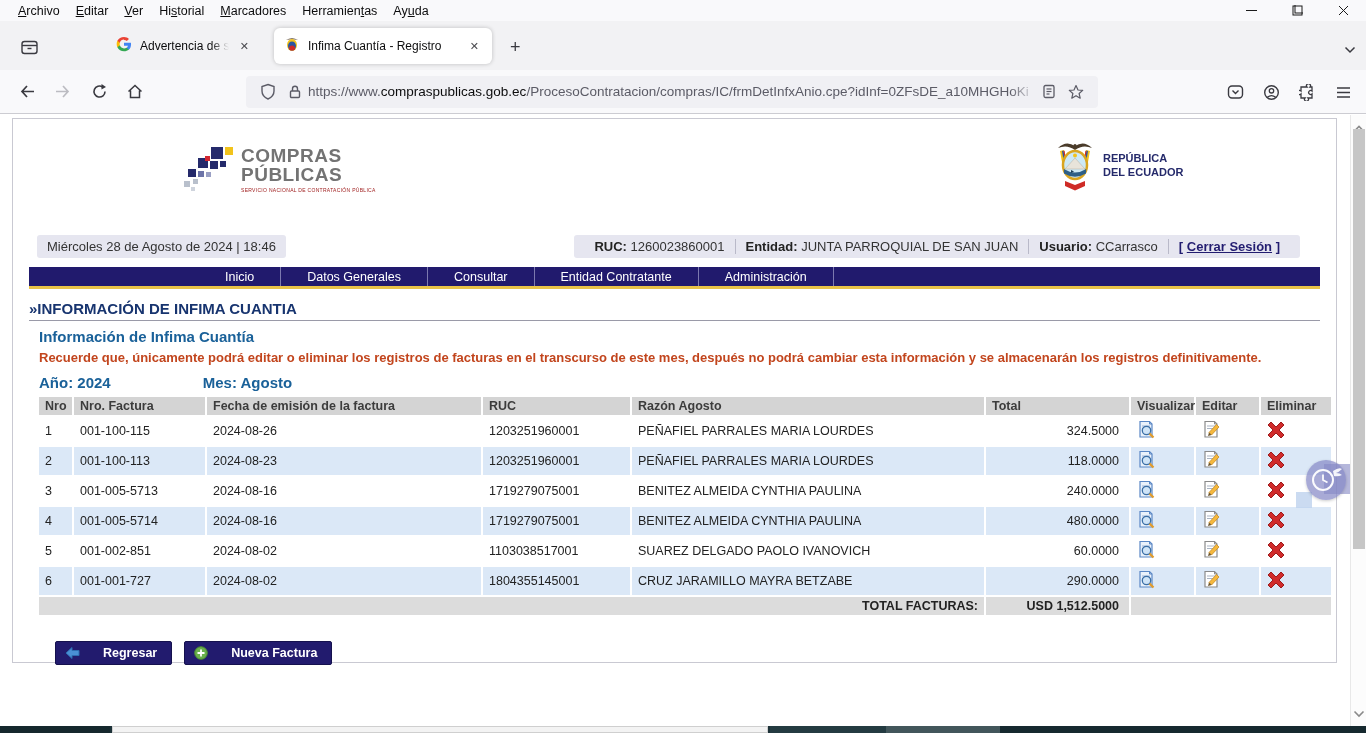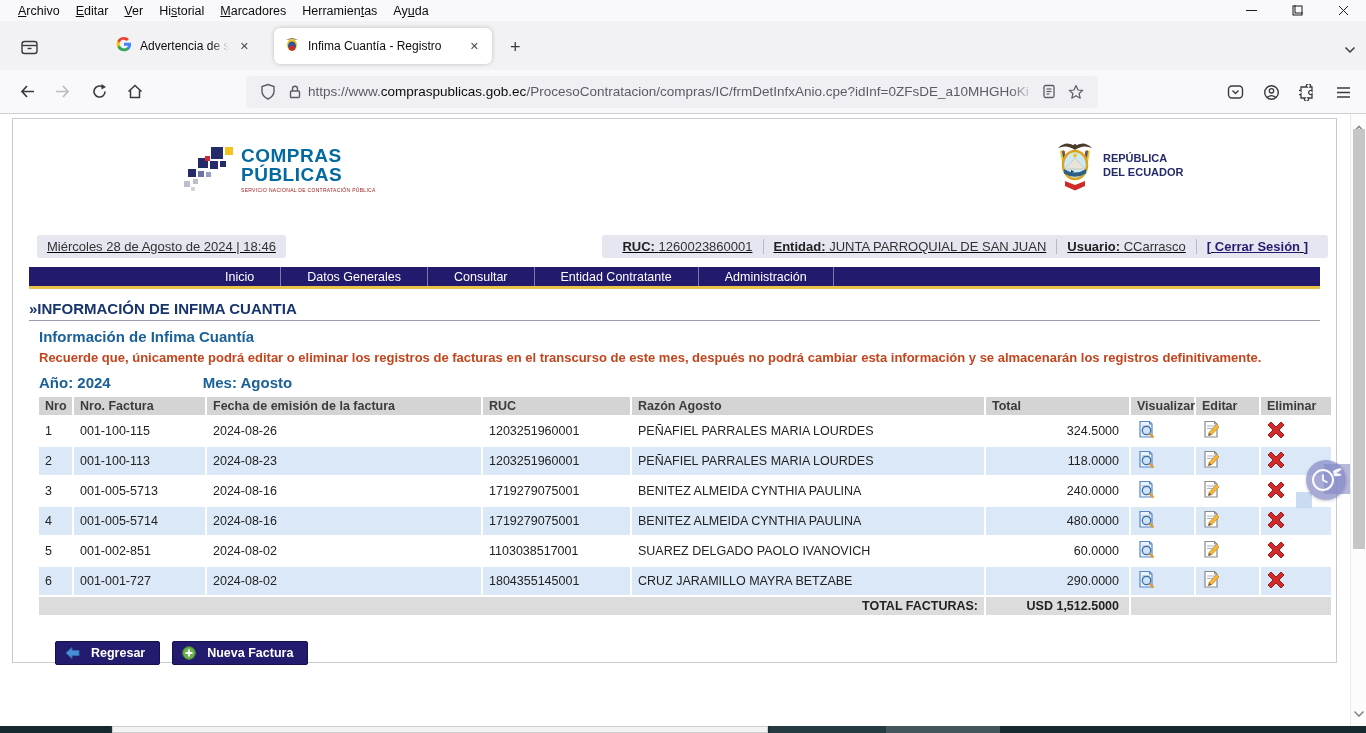--- a/index.html
+++ b/index.html
@@ -41,28 +41,28 @@
     background:linear-gradient(to right, rgba(240,240,244,0), #f0f0f4); }
   .tb-right { position:absolute; right:8px; top:7px; display:flex; }
 
   
   .viewport { position:absolute; top:115px; left:0; right:0; bottom:7px; background:#fff; }
   .page { position:absolute; left:12px; top:3px; width:1325px; height:545px;
     background:#fff; border:1px solid #c9c9d2; }
 
   .logos-row { position:relative; height:80px; margin-top:26px; }
   .logo-cp { position:absolute; left:168px; top:0; display:flex; align-items:center; gap:6px; }
-  .logo-cp-text .l1, .logo-cp-text .l2 { font-size:19px; font-weight:bold; color:#0369a1; letter-spacing:.5px; line-height:1; }
+  .logo-cp-text .l1, .logo-cp-text .l2 { font-size:19px; font-weight:bold; color:#737373; letter-spacing:.5px; line-height:1; }
   .logo-cp-text .tagline { font-size:5px; color:#a02020; margin-top:3px; letter-spacing:.3px; }
   .page-title { position:absolute; left:0; right:0; top:10px; text-align:center;
     font-size:26px; font-weight:bold; color:#1e2c7a; }
   .crest-wrap { position:absolute; left:1040px; top:-6px; display:flex; align-items:center; gap:6px; }
   .rep-text { font-size:11px; font-weight:bold; color:#252a6b; line-height:1.25; }
 
-  .infobar { display:flex; justify-content:space-between; align-items:center; margin:10px 8px 0 24px;text-decoration:underline; }
+  .infobar { display:flex; justify-content:space-between; align-items:center; margin:10px 36px 0 24px; }
   .pill { background:#e6e6f0; border-radius:3px; padding:4px 10px; font-size:13px; color:#333; }
   .ruc-pill { display:flex; align-items:center; }
   .ruc-seg { padding:0 10px; border-left:1px solid #b9b9c9; }
   .ruc-seg:first-child { border-left:none; }
   .ruc-seg b { color:#222; }
   .logout-link { color:#221c70; font-weight:bold; text-decoration:underline; cursor:pointer; }
   .bracket { font-weight:bold; color:#221c70; }
 
   .mainnav { height:22px; background:#211a6d; border-bottom:3px solid #e9c348; margin:9px 16px 0; display:flex; align-items:stretch; padding-left:170px; }
   .nav-item { color:#fff; font-size:12.5px; display:flex; align-items:center; padding:0 26px; border-right:1px solid rgba(200,200,230,.55); cursor:pointer; }
@@ -79,21 +79,21 @@
   table.facturas { border-collapse:separate; border-spacing:2px; table-layout:fixed; width:1280px; margin:4px 0 0 8px; font-size:12.5px; color:#222; }
   table.facturas th { background:#d4d4d4; text-align:left; font-weight:bold; color:#3c3c3c; padding:2px 6px; font-size:12.5px; }
   table.facturas td { padding:3px 6px; height:22px; vertical-align:middle; background:#fff; }
   table.facturas tr.alt td { background:#dbe8f7; }
   table.facturas td.num { text-align:right; padding-right:10px; }
   table.facturas tfoot td { background:#dcdcdc; font-weight:bold; height:16px; padding:2px 6px; }
   td.total-label { text-align:right; }
   .iconbtn { display:inline-flex; cursor:pointer; }
 
   .btn-row { display:flex; gap:12px; margin:24px 0 0 26px; }
-  .navy-btn { display:flex; align-items:center; gap:11px; background:#221b6e; border:1px solid #15114e; border-radius:2px; color:#fff; font-weight:bold; font-size:12.5px; padding:4px 14px 4px 9px; cursor:pointer; }
+  .navy-btn { display:flex; align-items:center; gap:23px; background:#221b6e; border:1px solid #15114e; border-radius:2px; color:#fff; font-weight:bold; font-size:12.5px; padding:4px 14px 4px 9px; cursor:pointer; }
 
   .page-footer { margin:22px 8px 0; height:18px; background:#211a6d; display:flex; align-items:center; justify-content:center; }
   .page-footer span { color:#fff; font-size:11.5px; letter-spacing:1px; }
 
   
   .scrollbar { position:absolute; top:0; right:0; bottom:0; width:16px; background:#fcfcfc; border-left:1px solid #e8e8e8; }
   .sb-up { position:absolute; top:4px; left:2px; }
   .sb-down { position:absolute; bottom:4px; left:2px; }
   .sb-thumb { position:absolute; top:14px; left:2px; width:12px; height:420px; background:#c6c6c6; }
 

